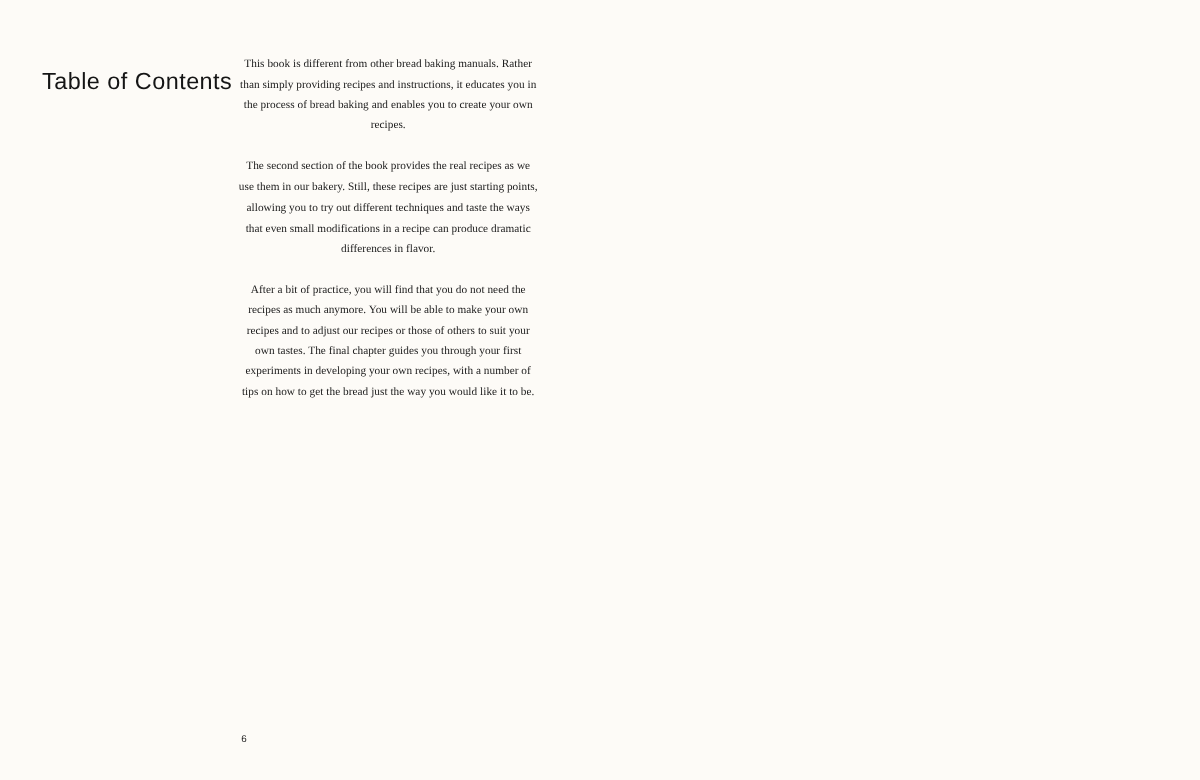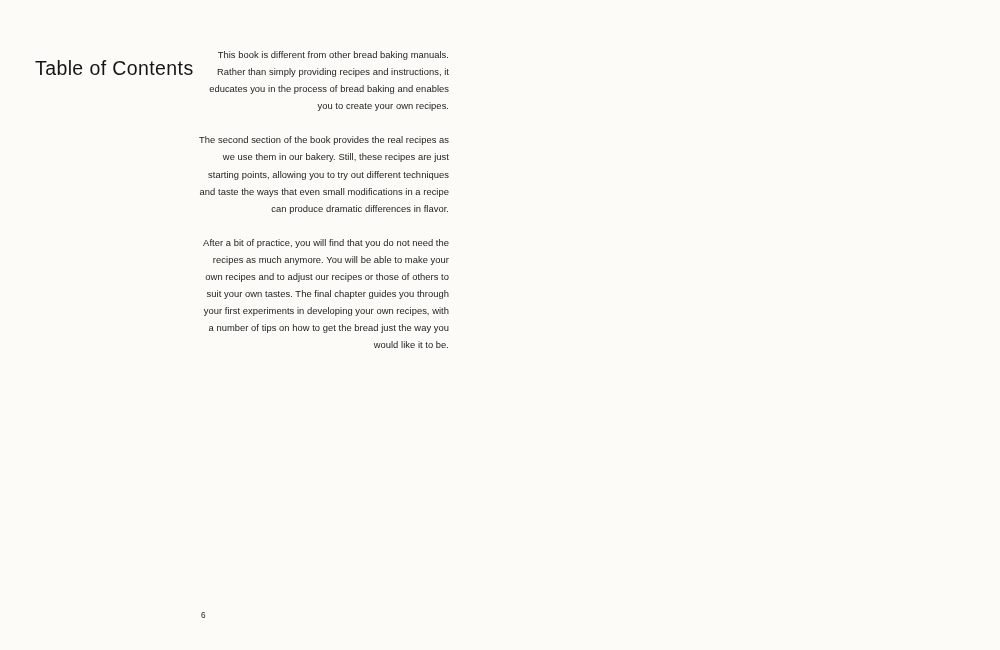--- a/index.html
+++ b/index.html
@@ -48,22 +48,23 @@
     position: absolute;
     left: 198px;
     top: 46px;
     width: 251px;
   }
   .intro-col p {
     margin: 0 0 17px 0;
     font-size: 9.4px;
     line-height: 17.1px;
     color: #1b1b1b;
-    text-align: right;
+    text-align: center;
     letter-spacing: 0.04px;
+    font-family: Liberation Serif, serif;
   }
   .intro-col p:last-child { margin-bottom: 16px; }
 
   
   .folio {
     position: absolute;
     bottom: 30px;
     font-size: 8.2px;
     color: #222;
     letter-spacing: 0.3px;

